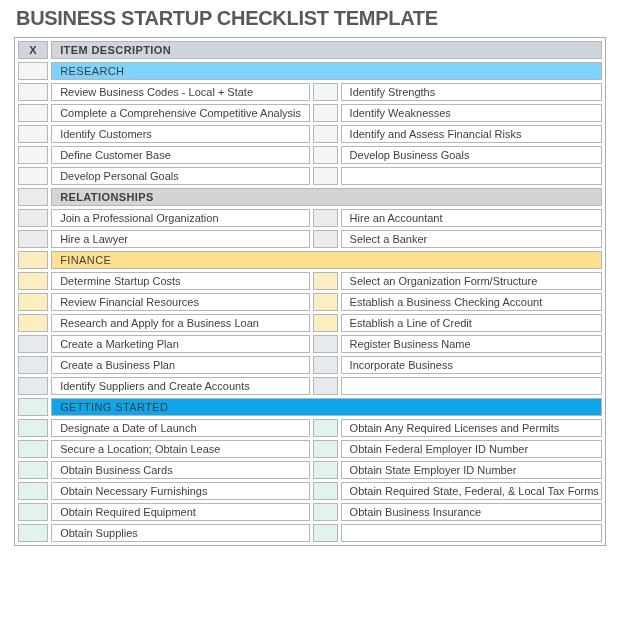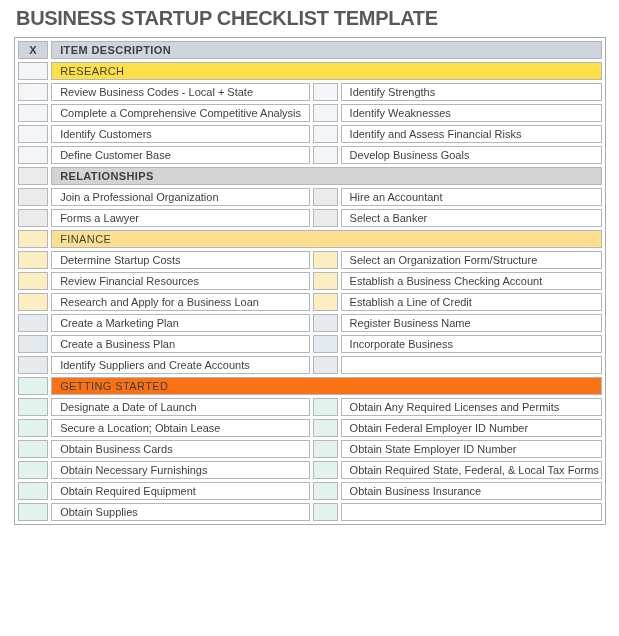--- a/index.html
+++ b/index.html
@@ -61,21 +61,21 @@
     </colgroup>
     <thead>
       <tr class="head-row">
         <th class="check">X</th>
         <th colspan="3">ITEM DESCRIPTION</th>
       </tr>
     </thead>
     <tbody id="checklist-body">
         <tr>
           <td class="check" style="background: rgb(243, 245, 247);"></td>
-          <td colspan="3" class="section-label" style="background: #fde047;">RESEARCH</td>
+          <td colspan="3" class="section-label" style="background: #7dd3fc;">RESEARCH</td>
         </tr>
         <tr>
           <td class="check" style="background: rgb(243, 245, 247);"></td>
           <td>Review Business Codes - Local + State</td>
           <td class="check" style="background: rgb(243, 245, 247);"></td>
           <td>Identify Strengths</td>
         </tr>
         <tr>
           <td class="check" style="background: rgb(243, 245, 247);"></td>
           <td>Complete a Comprehensive Competitive Analysis</td>
@@ -88,32 +88,38 @@
           <td class="check" style="background: rgb(243, 245, 247);"></td>
           <td>Identify and Assess Financial Risks</td>
         </tr>
         <tr>
           <td class="check" style="background: rgb(243, 245, 247);"></td>
           <td>Define Customer Base</td>
           <td class="check" style="background: rgb(243, 245, 247);"></td>
           <td>Develop Business Goals</td>
         </tr>
         <tr>
+          <td class="check" style="background: rgb(243, 245, 247);"></td>
+          <td>Develop Personal Goals</td>
+          <td class="check" style="background: rgb(243, 245, 247);"></td>
+          <td></td>
+        </tr>
+        <tr>
           <td class="check" style="background: rgb(235, 235, 235);"></td>
           <td colspan="3" class="section-label" style="background: rgb(212, 212, 212); font-weight: bold;">RELATIONSHIPS</td>
         </tr>
         <tr>
           <td class="check" style="background: rgb(235, 235, 235);"></td>
           <td>Join a Professional Organization</td>
           <td class="check" style="background: rgb(235, 235, 235);"></td>
           <td>Hire an Accountant</td>
         </tr>
         <tr>
           <td class="check" style="background: rgb(235, 235, 235);"></td>
-          <td>Forms a Lawyer</td>
+          <td>Hire a Lawyer</td>
           <td class="check" style="background: rgb(235, 235, 235);"></td>
           <td>Select a Banker</td>
         </tr>
         <tr>
           <td class="check" style="background: rgb(252, 238, 193);"></td>
           <td colspan="3" class="section-label" style="background: rgb(252, 224, 143);">FINANCE</td>
         </tr>
         <tr>
           <td class="check" style="background: rgb(252, 238, 193);"></td>
           <td>Determine Startup Costs</td>
@@ -145,21 +151,21 @@
           <td>Incorporate Business</td>
         </tr>
         <tr>
           <td class="check" style="background: rgb(229, 234, 239);"></td>
           <td>Identify Suppliers and Create Accounts</td>
           <td class="check" style="background: rgb(229, 234, 239);"></td>
           <td></td>
         </tr>
         <tr>
           <td class="check" style="background: rgb(226, 243, 238);"></td>
-          <td colspan="3" class="section-label" style="background: #f97316; margin-top: 44px;">GETTING STARTED</td>
+          <td colspan="3" class="section-label" style="background: #0ea5e9; margin-top: 44px;">GETTING STARTED</td>
         </tr>
         <tr>
           <td class="check" style="background: rgb(226, 243, 238);"></td>
           <td>Designate a Date of Launch</td>
           <td class="check" style="background: rgb(226, 243, 238);"></td>
           <td>Obtain Any Required Licenses and Permits</td>
         </tr>
         <tr>
           <td class="check" style="background: rgb(226, 243, 238);"></td>
           <td>Secure a Location;  Obtain Lease</td>

